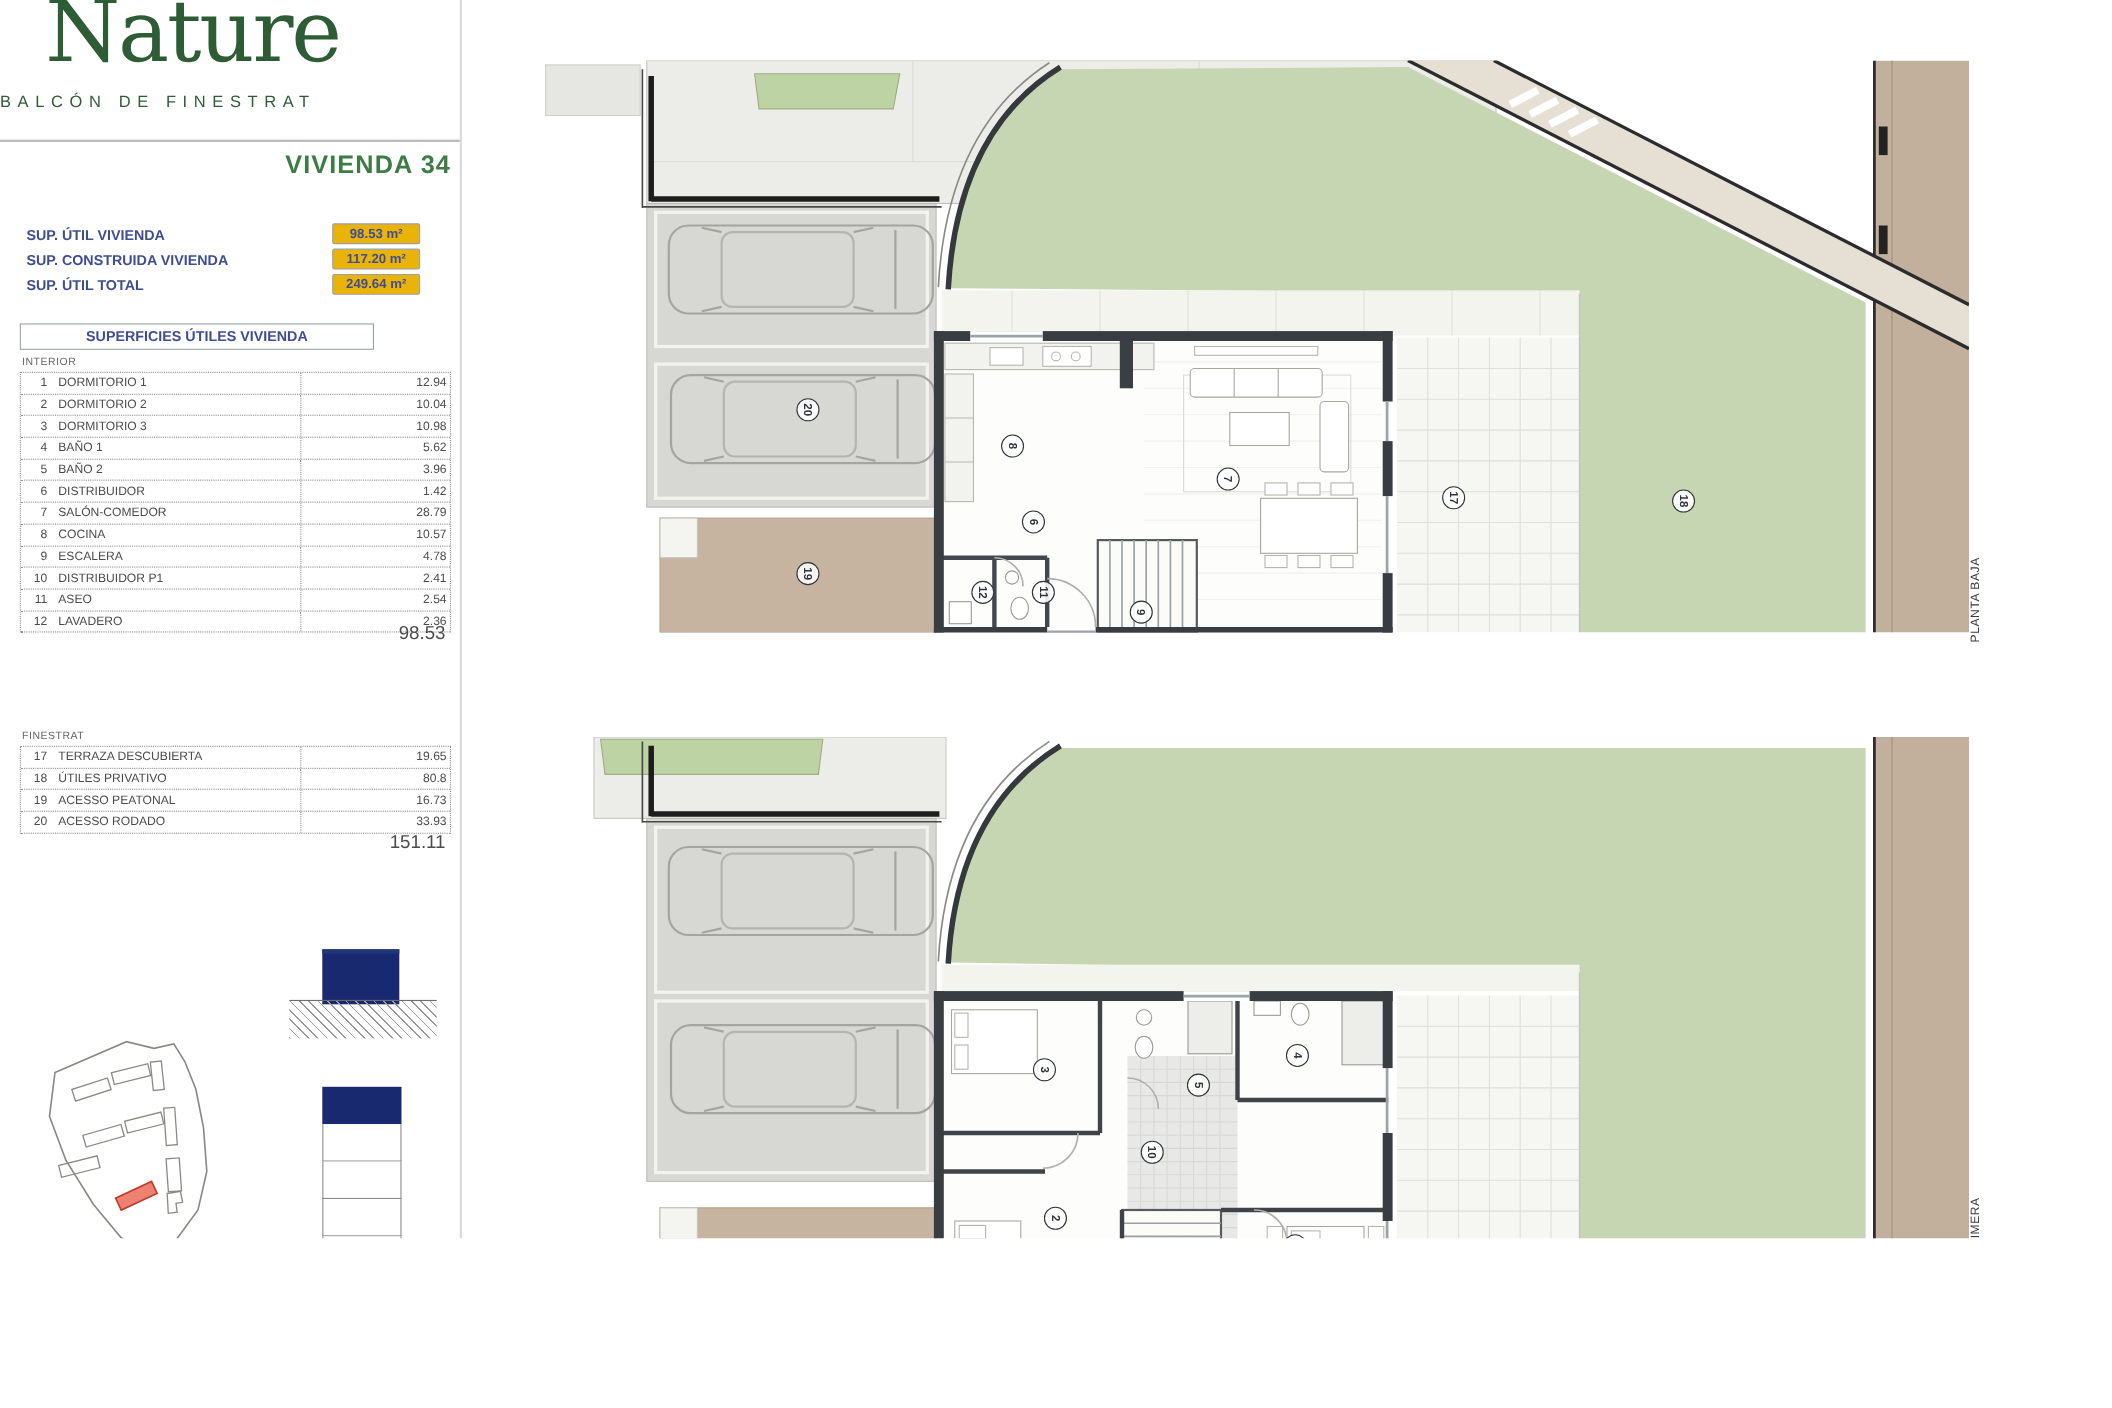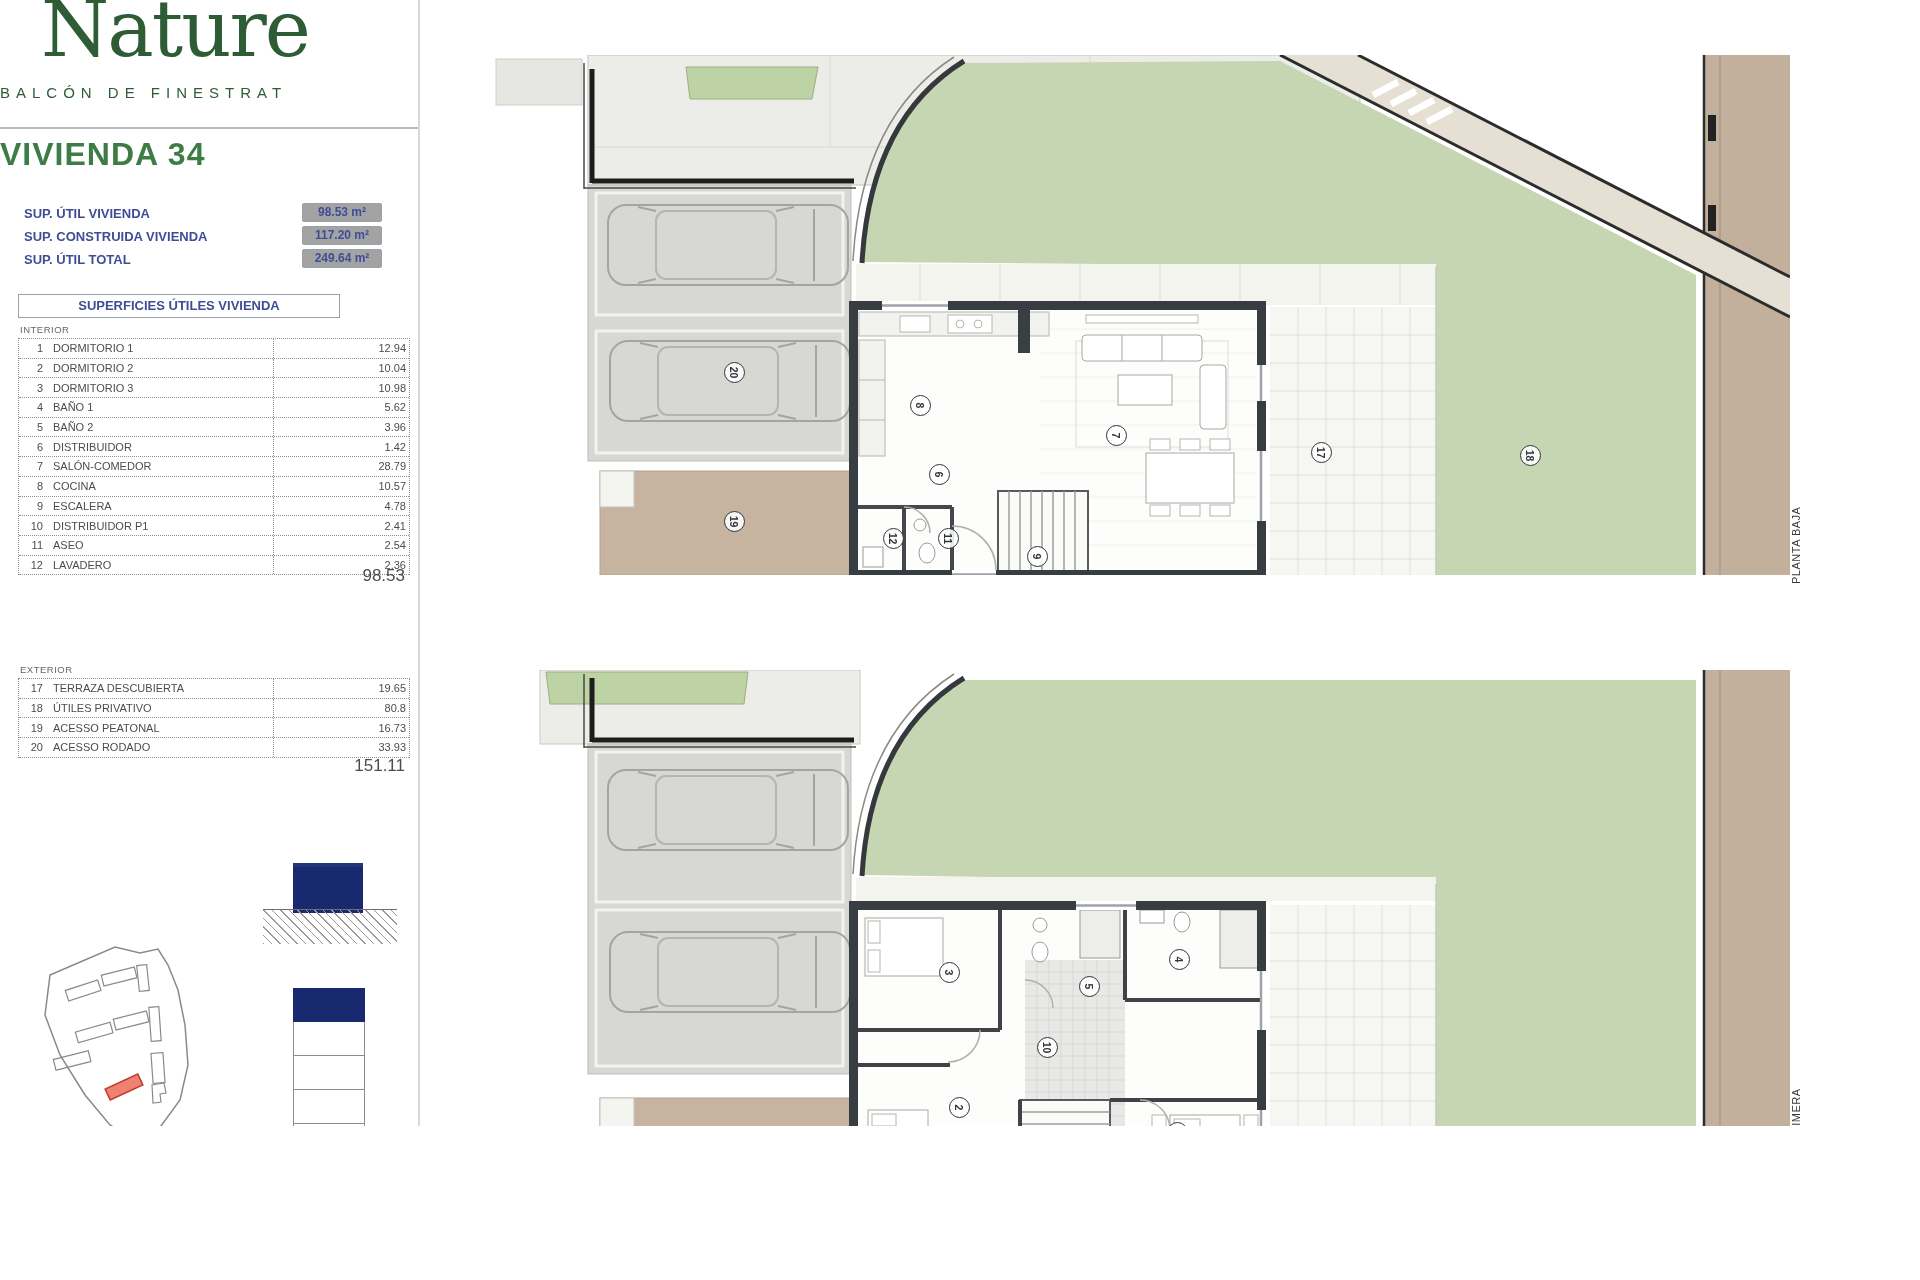--- a/index.html
+++ b/index.html
@@ -5,25 +5,25 @@
   html,body{margin:0;padding:0;background:#fff;}
   #canvas{position:relative;width:1920px;height:1126px;background:#ffffff;overflow:hidden;
           font-family:"Liberation Sans",sans-serif;}
   
   #left-panel{position:absolute;left:0;top:0;width:418px;height:1280px;background:#fff;border-right:2px solid #d9d9d9;}
   .logo{position:absolute;left:0;top:-16px;width:350px;text-align:center;
         font-family:"DejaVu Serif",serif;font-size:78px;letter-spacing:-2px;color:#2d5c35;}
   .logo-sub{position:absolute;left:0;top:84px;width:350px;text-align:left;
         font-size:15px;font-weight:400;letter-spacing:6px;color:#2d5c35;}
   .rule{position:absolute;left:0;top:127px;width:418px;border-top:2px solid #b9b9b9;}
-  .unit-title{position:absolute;left:0;top:136px;width:410px;text-align:left;
-        font-size:32px;font-weight:700;color:#3e7c46;letter-spacing:1px;}
+  .unit-title{position:absolute;left:0;top:136px;width:410px;text-align:right;
+        font-size:23px;font-weight:700;color:#3e7c46;letter-spacing:1px;}
   .spec-row{position:absolute;left:24px;width:370px;height:20px;font-size:13px;font-weight:700;color:#3f4d96;margin-top:18px;}
   .spec-box{position:absolute;left:278px;top:-3px;width:78px;height:17px;border:1.5px solid #9aa0a8;border-radius:2px;
-        background:#a3a3a3;text-align:center;font-size:12px;font-weight:700;color:#3f4d96;line-height:17px;}
+        background:#eab308;text-align:center;font-size:12px;font-weight:700;color:#3f4d96;line-height:17px;}
   .tbl-header{position:absolute;left:18px;top:294px;width:320px;height:22px;border:1.5px solid #9aa0a8;
         text-align:center;font-size:13px;font-weight:700;color:#3f4d96;line-height:22px;background:#fff;}
   .sec-label{position:absolute;left:20px;font-size:9.5px;color:#666;letter-spacing:.5px;}
   .atable{position:absolute;left:18px;width:390px;border-top:1px dotted #8f8f8f;
         border-left:1px dotted #8f8f8f;border-right:1px dotted #8f8f8f;}
   .arow{display:flex;align-items:center;height:18.7px;border-bottom:1px dotted #8f8f8f;
         font-size:11px;color:#4c4c4c;}
   .arow .num{width:24px;text-align:right;flex:none;}
   .arow .nm{flex:1;padding-left:10px;}
   .arow .val{width:132px;flex:none;text-align:left;padding-right:3px;border-left:1px dotted #8f8f8f;
@@ -128,21 +128,21 @@
           <span class="val">2.54</span>
         </div>
       <div class="arow">
           <span class="num">12</span>
           <span class="nm">LAVADERO</span>
           <span class="val">2.36</span>
         </div>
     </div>
     <div class="ttl-row" style="top:566px">98.53</div>
 
-    <div class="sec-label" style="top:664px">EXTERIOR</div>
+    <div class="sec-label" style="top:664px">FINESTRAT</div>
     <div class="atable" style="top:678px">
       <div class="arow">
           <span class="num">17</span>
           <span class="nm">TERRAZA DESCUBIERTA</span>
           <span class="val">19.65</span>
         </div>
       <div class="arow">
           <span class="num">18</span>
           <span class="nm">ÚTILES PRIVATIVO</span>
           <span class="val">80.8</span>

